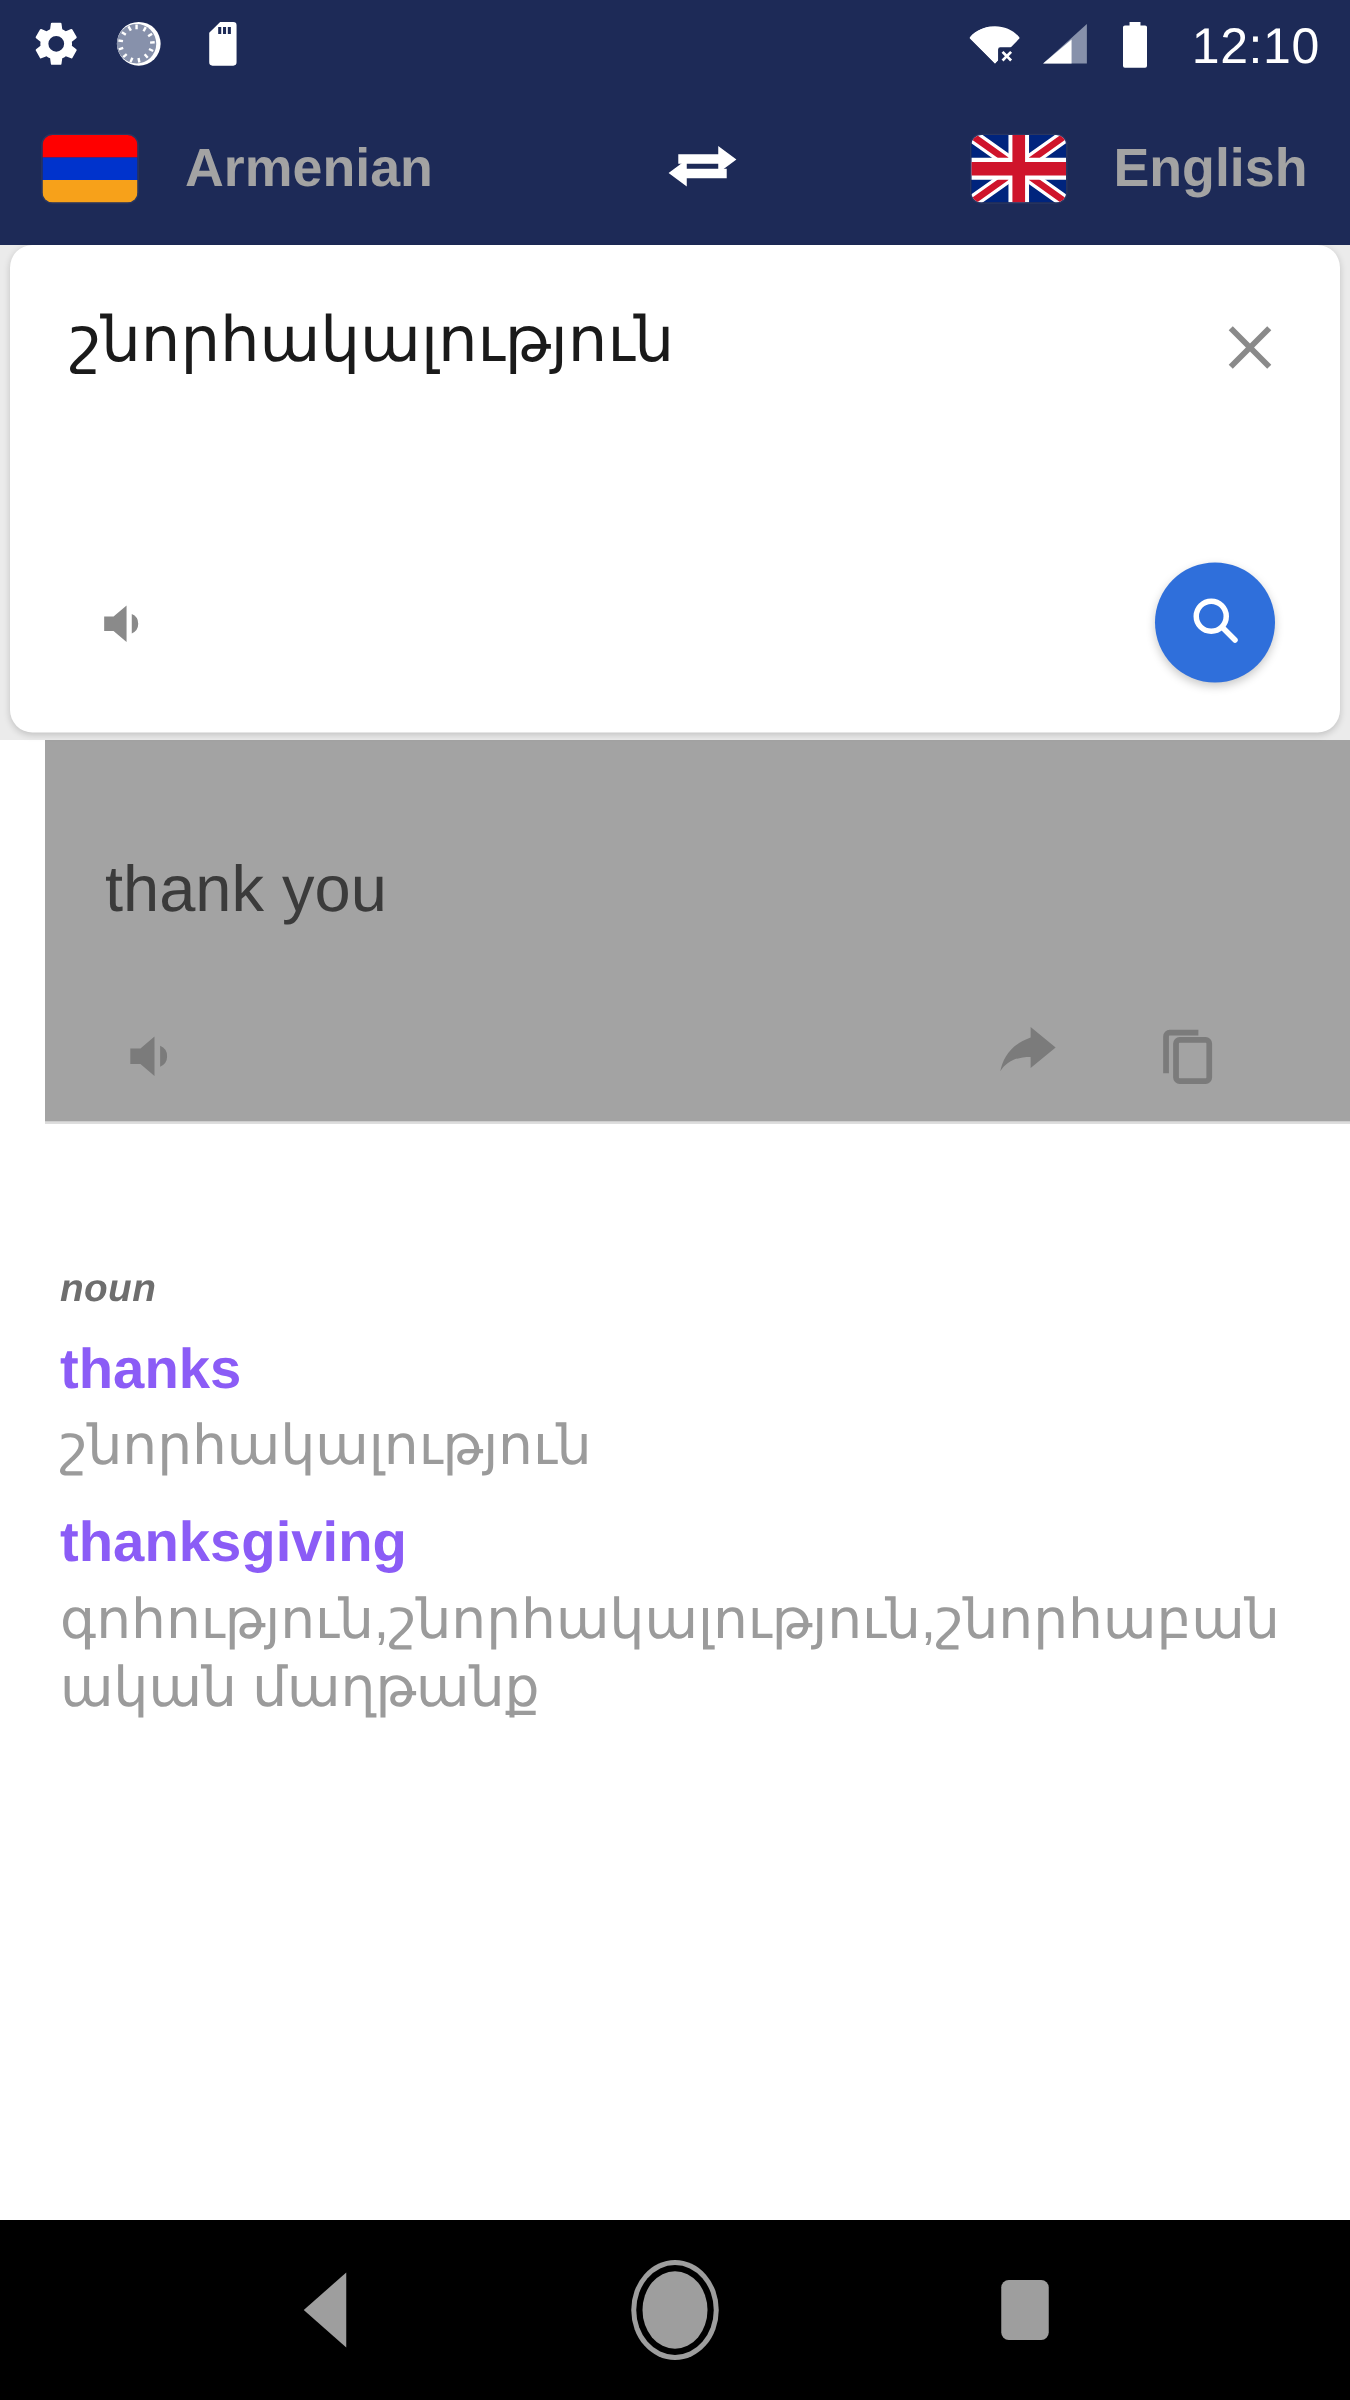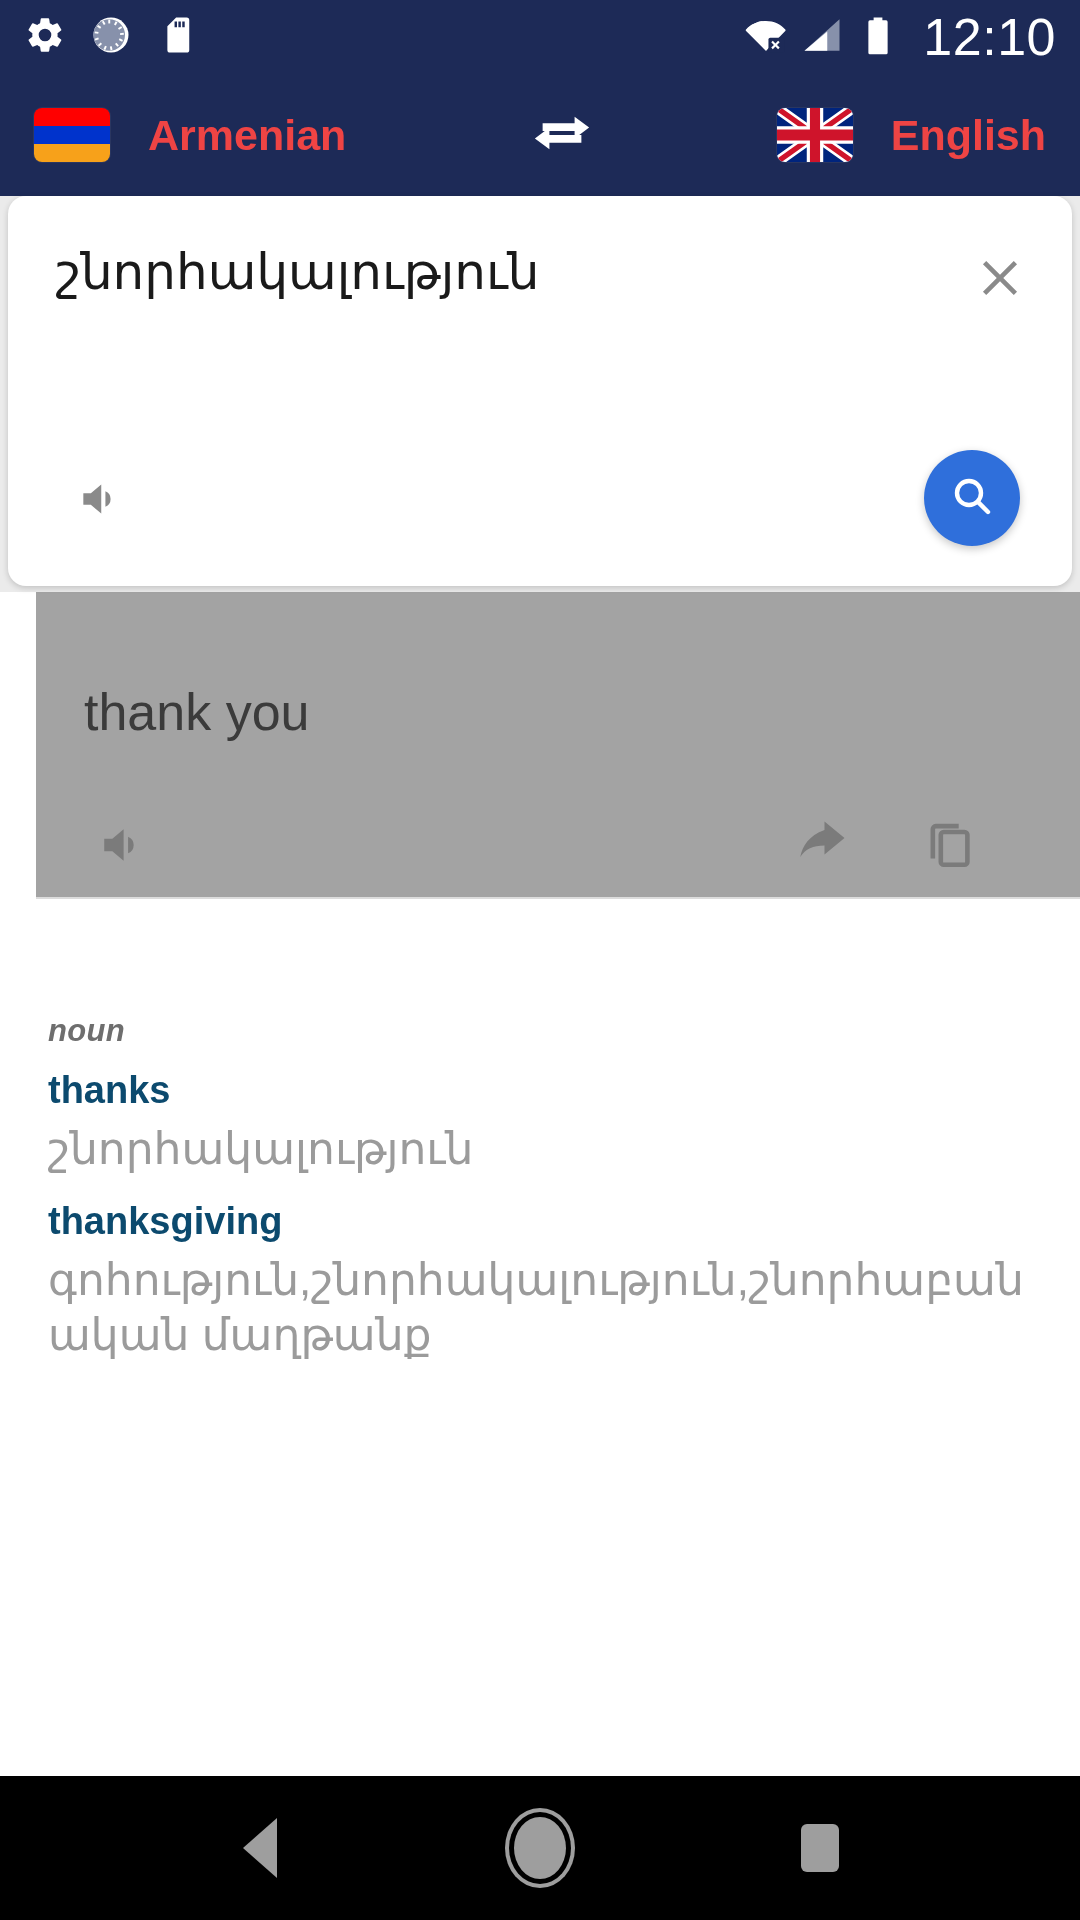--- a/index.html
+++ b/index.html
@@ -27,21 +27,21 @@
     height: 74px;
     display: flex;
     align-items: center;
     padding: 0 24px;
     color: #ffffff;
   }
   .status-left { display: flex; align-items: center; gap: 24px; }
   .status-right { margin-left: auto; display: flex; align-items: center; gap: 14px; }
   .status-icon { display: block; }
   .clock {
-    font-size: 52px;
+    font-size: 40px;
     font-weight: 400;
     color: #ffffff;
     letter-spacing: 0.5px;
     margin-left: 10px;
     line-height: 1;
   }
 
   
   .langbar {
     height: 122px;
@@ -53,21 +53,21 @@
   .flag {
     width: 76px; height: 54px;
     border-radius: 8px;
     overflow: hidden;
     flex: 0 0 auto;
     box-shadow: 0 0 0 1px rgba(255,255,255,0.06);
   }
   .flag-am { display: flex; flex-direction: column; }
   .flag-am i { display: block; height: 33.334%; }
   .lang-name {
-    color: #ef4444;
+    color: #a3a3a3;
     font-size: 43px;
     font-weight: 700;
     margin-left: 38px;
     white-space: nowrap;
   }
   .swap-btn {
     margin: 0 auto;
     width: 90px; height: 70px;
     display: flex; align-items: center; justify-content: center;
   }
@@ -151,23 +151,23 @@
   .pos {
     font-style: italic;
     font-weight: 700;
     font-size: 31px;
     color: #6e6e6e;
     letter-spacing: 0.3px;
   }
   .dict-entry { margin-top: 20px; }
   .dict-entry + .dict-entry { margin-top: 24px; }
   .dict-term {
-    font-size: 38px;
+    font-size: 45px;
     font-weight: 700;
-    color: #0c4a6e;
+    color: #8b5cf6;
     line-height: 1.15;
   }
   .dict-gloss {
     font-size: 44px;
     color: #9b9b9b;
     line-height: 1.25;
     margin-top: 8px;
     word-break: break-word;
   }
 

